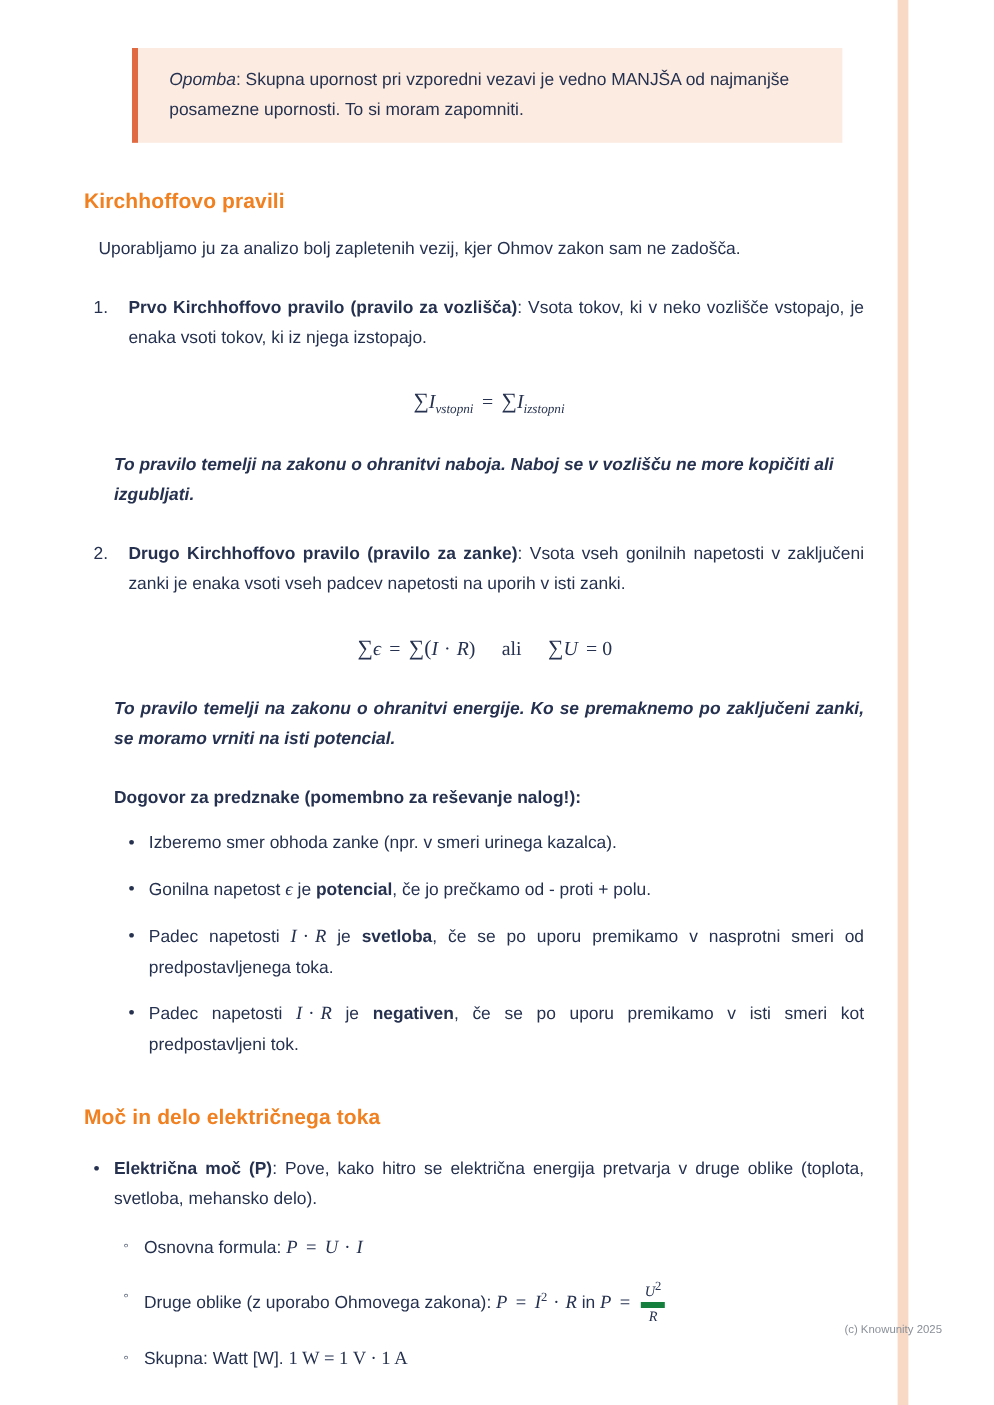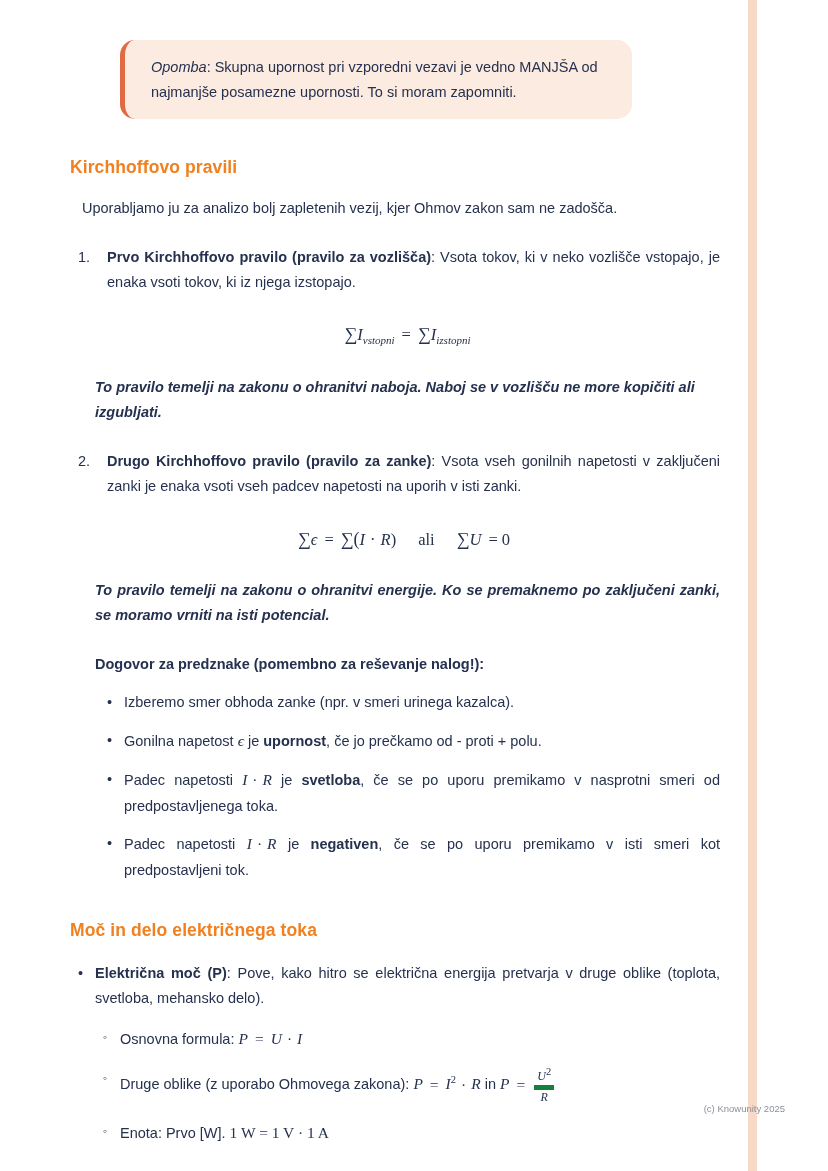--- a/index.html
+++ b/index.html
@@ -13,25 +13,25 @@
   }
   .page { position:absolute; inset:0; background:#ffffff; }
   .edge-strip {
     position:absolute; top:0; right:71px; width:9px; height:1171px;
     background:#f7d9c5; z-index:1;
   }
   .content {
     position:absolute; left:70px; top:40px; width:650px; z-index:2;
   }
   .notebox {
-    margin-left:50px; width:512px;
+    margin-left:40px; width:592px;
     background:#fcebe1;
     border-left:5px solid #e06a41;
     padding:15px 22px 15px 26px;
-    font-size:14.5px; line-height:1.7;border-radius:15px;
+    font-size:14.5px; line-height:1.7;
   }
   .it { font-style:italic; }
   .h-orange {
     color:#f08020; font-size:17.5px; font-weight:bold;
     margin-top:38px; letter-spacing:0.1px;
   }
   .para { font-size:14.5px; line-height:1.7; margin-top:18px;margin-left:12px; }
   .justify { text-align:justify; }
 
   .oli { display:flex; margin-top:24px; }
@@ -120,21 +120,21 @@
 
         <div class="bold-head">Dogovor za predznake (pomembno za reševanje nalog!):</div>
 
         <div class="ul">
           <div class="uli">
             <span class="marker">•</span>
             <div class="uli-body">Izberemo smer obhoda zanke (npr. v smeri urinega kazalca).</div>
           </div>
           <div class="uli">
             <span class="marker">•</span>
-            <div class="uli-body"><span>Gonilna napetost </span><span class="mit mathline">ϵ</span><span> je </span><strong>upornost</strong><span>, če jo prečkamo od - proti + polu.</span></div>
+            <div class="uli-body"><span>Gonilna napetost </span><span class="mit mathline">ϵ</span><span> je </span><strong>potencial</strong><span>, če jo prečkamo od - proti + polu.</span></div>
           </div>
           <div class="uli">
             <span class="marker">•</span>
             <div class="uli-body justify"><span>Padec napetosti </span><span class="mit mathline">I</span><span class="mup mdot mathline">·</span><span class="mit mathline">R</span><span> je </span><strong>svetloba</strong><span>, če se po uporu premikamo v nasprotni smeri od predpostavljenega toka.</span></div>
           </div>
           <div class="uli">
             <span class="marker">•</span>
             <div class="uli-body justify"><span>Padec napetosti </span><span class="mit mathline">I</span><span class="mup mdot mathline">·</span><span class="mit mathline">R</span><span> je </span><strong>negativen</strong><span>, če se po uporu premikamo v isti smeri kot predpostavljeni tok.</span></div>
           </div>
         </div>
@@ -153,21 +153,21 @@
             <div class="sub-uli">
               <span class="marker">◦</span>
               <div class="uli-body"><span>Osnovna formula: </span><span class="mit mathline">P</span><span class="mup msp mathline">=</span><span class="mit mathline">U</span><span class="mup mdot mathline">·</span><span class="mit mathline">I</span></div>
             </div>
             <div class="sub-uli">
               <span class="marker">◦</span>
               <div class="uli-body"><span>Druge oblike (z uporabo Ohmovega zakona): </span><span class="mit mathline">P</span><span class="mup msp mathline">=</span><span class="mit mathline">I</span><sup class="msup mathline">2</sup><span class="mup mdot mathline">·</span><span class="mit mathline">R</span>&nbsp;<span>in</span>&nbsp;<span class="mit mathline">P</span><span class="mup msp mathline">=</span><span class="frac mathline"><span class="fnum"><span class="mit">U</span><sup class="msup">2</sup></span><span class="fden mit">R</span></span></div>
             </div>
             <div class="sub-uli">
               <span class="marker">◦</span>
-              <div class="uli-body"><span>Enota: Prvo [W]. </span><span class="mup mathline">1 W = 1 V · 1 A</span></div>
+              <div class="uli-body"><span>Skupna: Watt [W]. </span><span class="mup mathline">1 W = 1 V · 1 A</span></div>
             </div>
           </div>
 
         </div>
       </div>
     </div>
 
   </div>
 
   <div class="footer">(c) Knowunity 2025</div>

